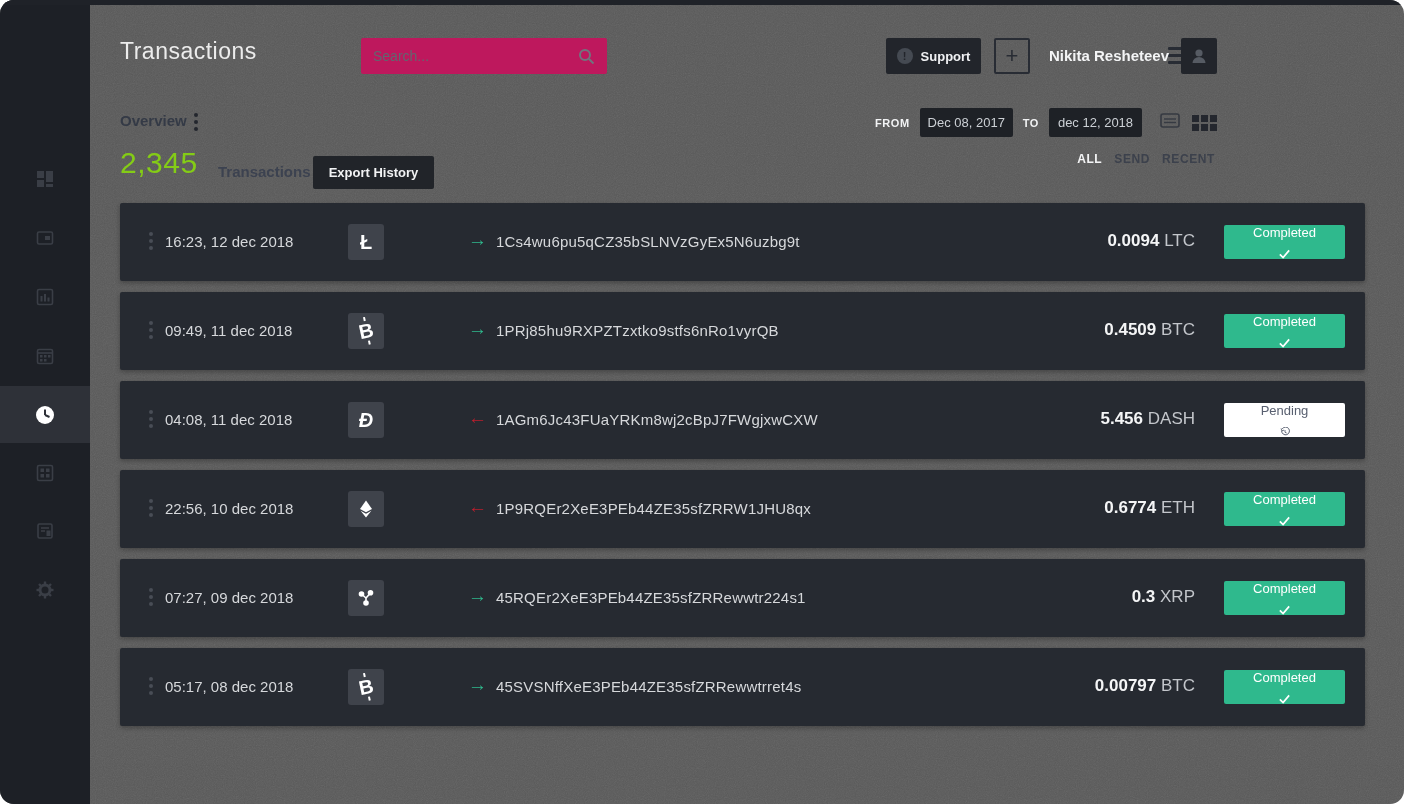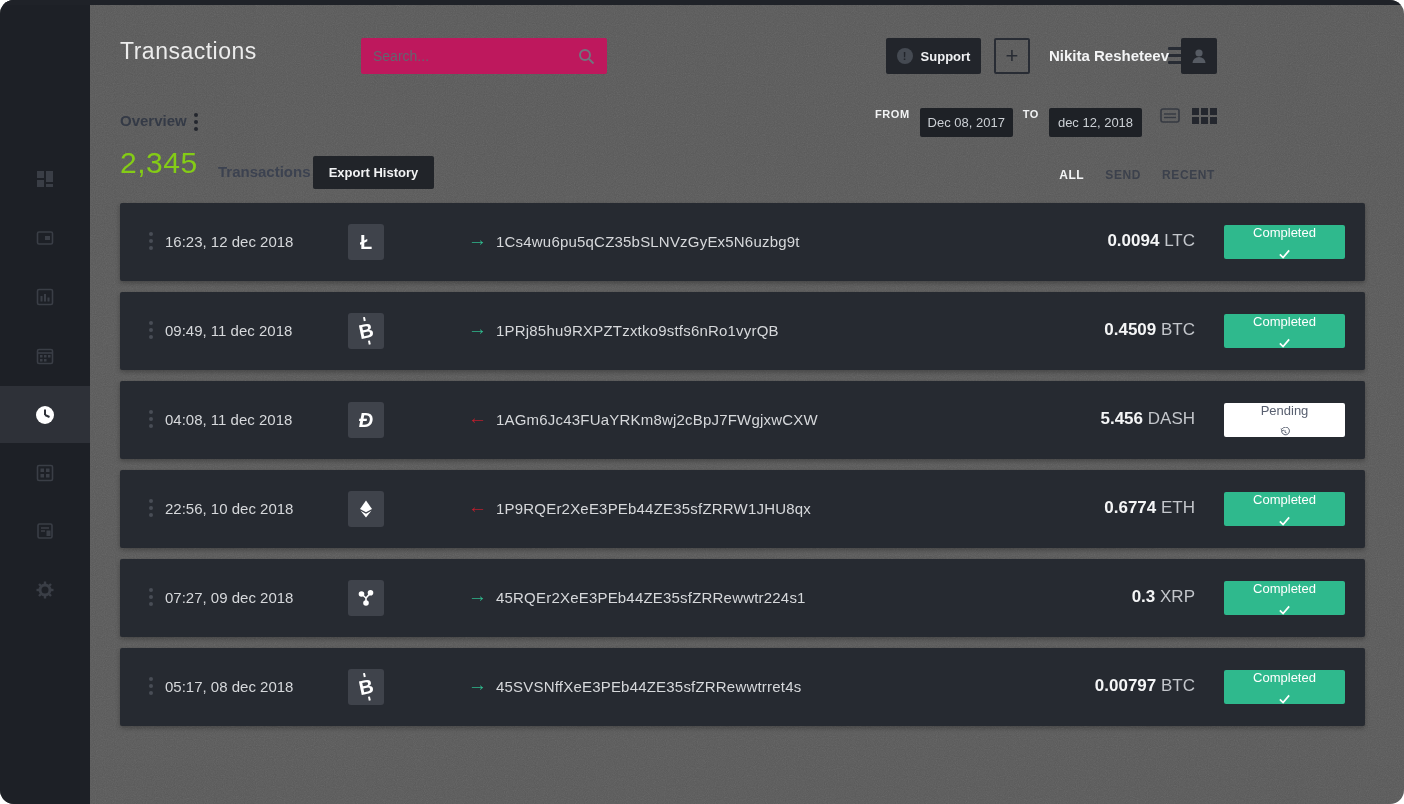--- a/index.html
+++ b/index.html
@@ -37,32 +37,32 @@
 
   .user-name { position:absolute; right:86px; top:47px; font-size:15px; font-weight:700; color:#f4f5f6; }
   .avatar { position:absolute; right:38px; top:38px; width:36px; height:36px; background:#22252b; border-radius:2px; display:flex; align-items:center; justify-content:center; cursor:pointer; }
 
   
   .overview-label { position:absolute; left:30px; top:112px; font-size:15px; font-weight:700; color:#343a46; cursor:pointer; }
   .dots-menu { position:absolute; left:104px; top:113px; cursor:pointer; }
   .dots-menu span, .row-dots span { display:block; width:4px; height:4px; border-radius:50%; margin-bottom:3px; }
   .dots-menu span { background:#23262d; }
 
-  .date-range { position:absolute; right:38px; top:108px; display:flex; align-items:flex-start; gap:10px; }
+  .date-range { position:absolute; right:38px; top:108px; display:flex; align-items:center; gap:10px; }
   .range-label { font-size:11px; font-weight:700; color:#f2f3f4; letter-spacing:.6px; }
   .date-box { width:93px; height:29px; background:#1e2126; border-radius:2px; color:#ccd0d5; font-size:13px; display:flex; align-items:center; justify-content:center; cursor:pointer; }
   .view-list-icon { margin-left:8px; cursor:pointer; }
   .view-grid-icon { margin-left:2px; cursor:pointer; display:grid; grid-template-columns:repeat(3,7px); gap:2px; }
   .view-grid-icon i { width:7px; height:7px; background:#24272e; display:block; }
 
   
   .tx-count { position:absolute; left:30px; top:146px; font-size:30px; font-weight:300; color:#84cc16; letter-spacing:.5px; }
   .tx-count-label { position:absolute; left:128px; top:163px; font-size:15px; font-weight:700; color:#3c4250; }
   .export-btn { position:absolute; left:223px; top:156px; width:121px; height:33px; background:#212429; border:none; border-radius:2px; color:#f2f3f4; font-size:13px; font-weight:700; font-family:inherit; cursor:pointer; }
-  .filters { position:absolute; right:40px; top:168px; display:flex; gap:21px; }
+  .filters { position:absolute; right:40px; top:152px; display:flex; gap:12px; }
   .filter { font-size:12px; font-weight:700; letter-spacing:.6px; color:#3c414c; cursor:pointer; }
   .filter.active { color:#f4f5f6; }
 
   
   .tx-list { position:absolute; left:30px; top:203px; width:1245px; }
   .tx-row { position:relative; height:78px; margin-bottom:11px; background:#262a31; border-radius:2px; box-shadow:0 2px 5px rgba(0,0,0,.28); }
   .row-dots { position:absolute; left:29px; top:29px; cursor:pointer; }
   .row-dots span { background:#494d56; }
   .tx-datetime { position:absolute; left:45px; top:30px; font-size:15px; color:#d6d8db; }
   .coin-icon { position:absolute; left:228px; top:21px; width:36px; height:36px; background:#3f434b; border-radius:3px; display:flex; align-items:center; justify-content:center; color:#ffffff; }

